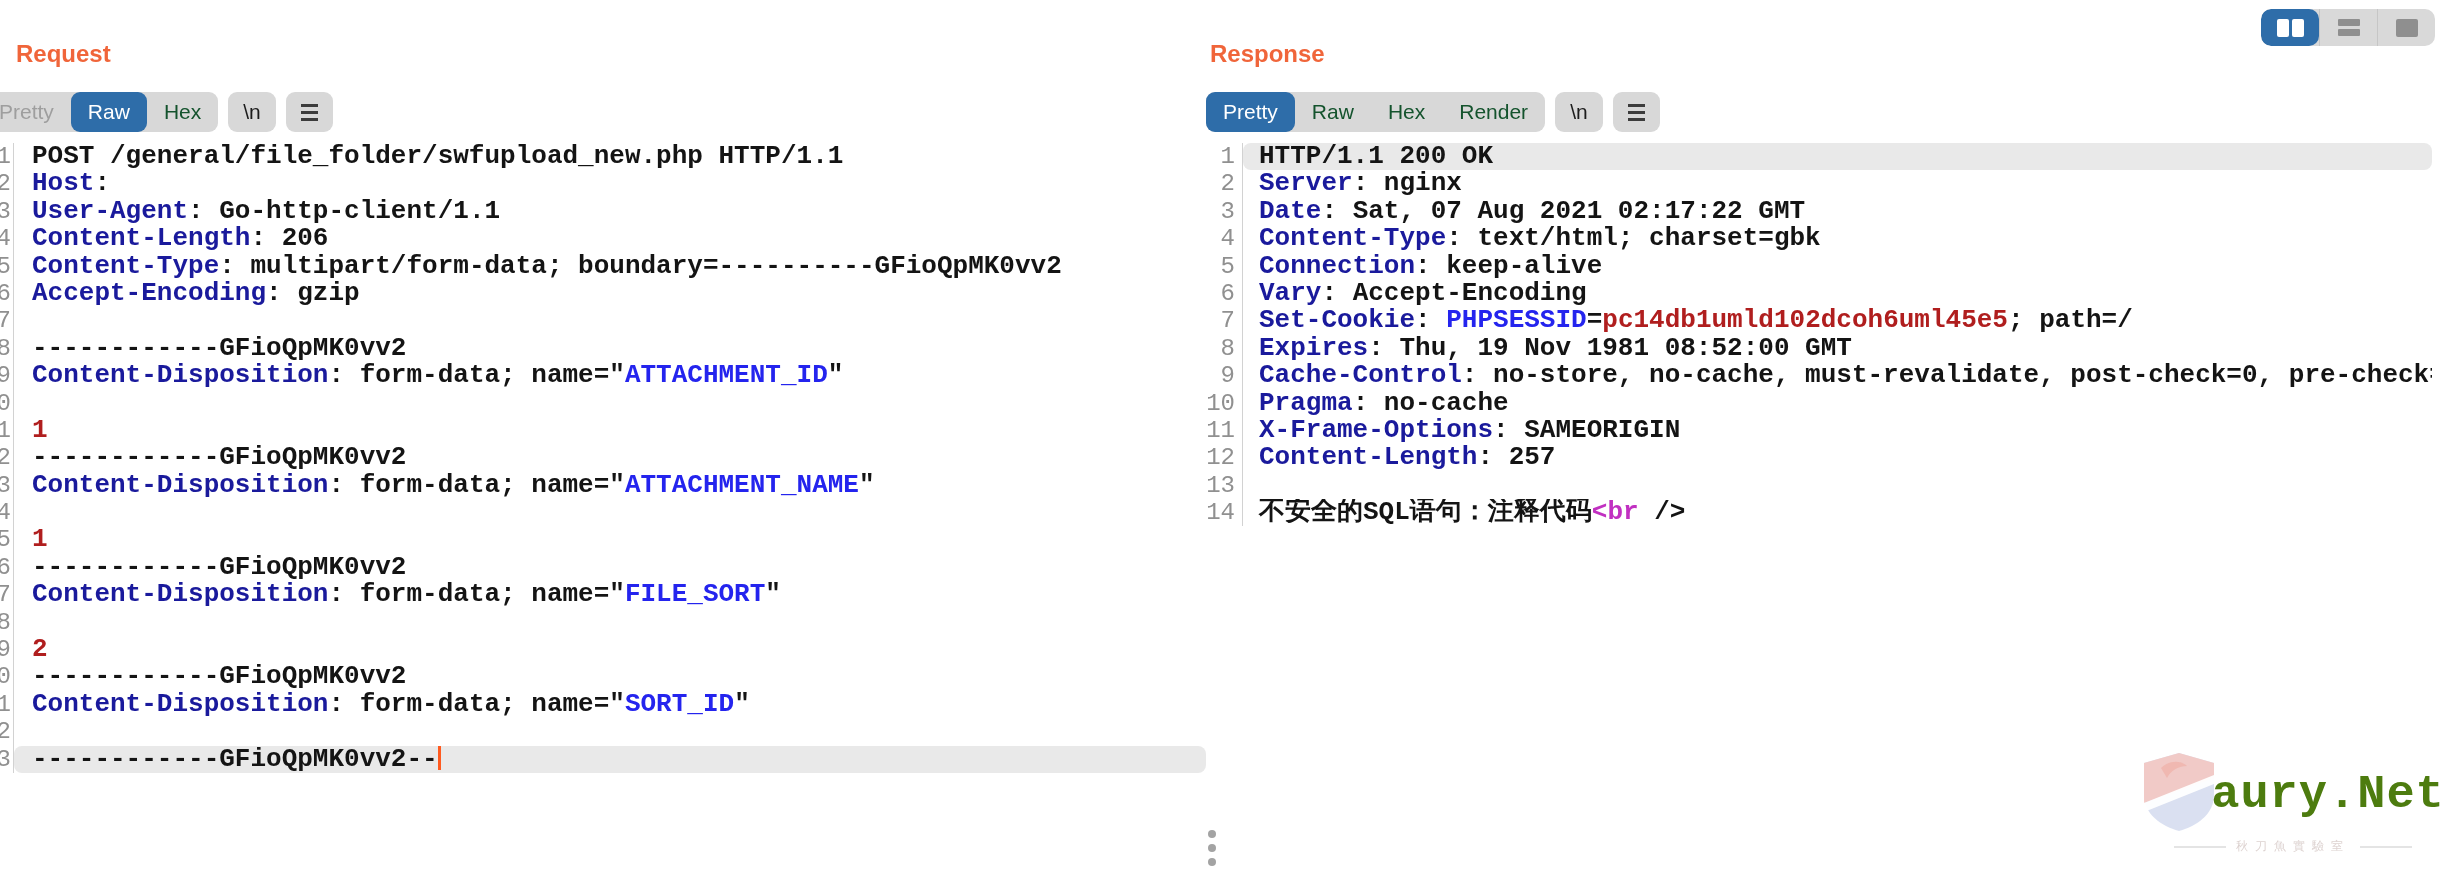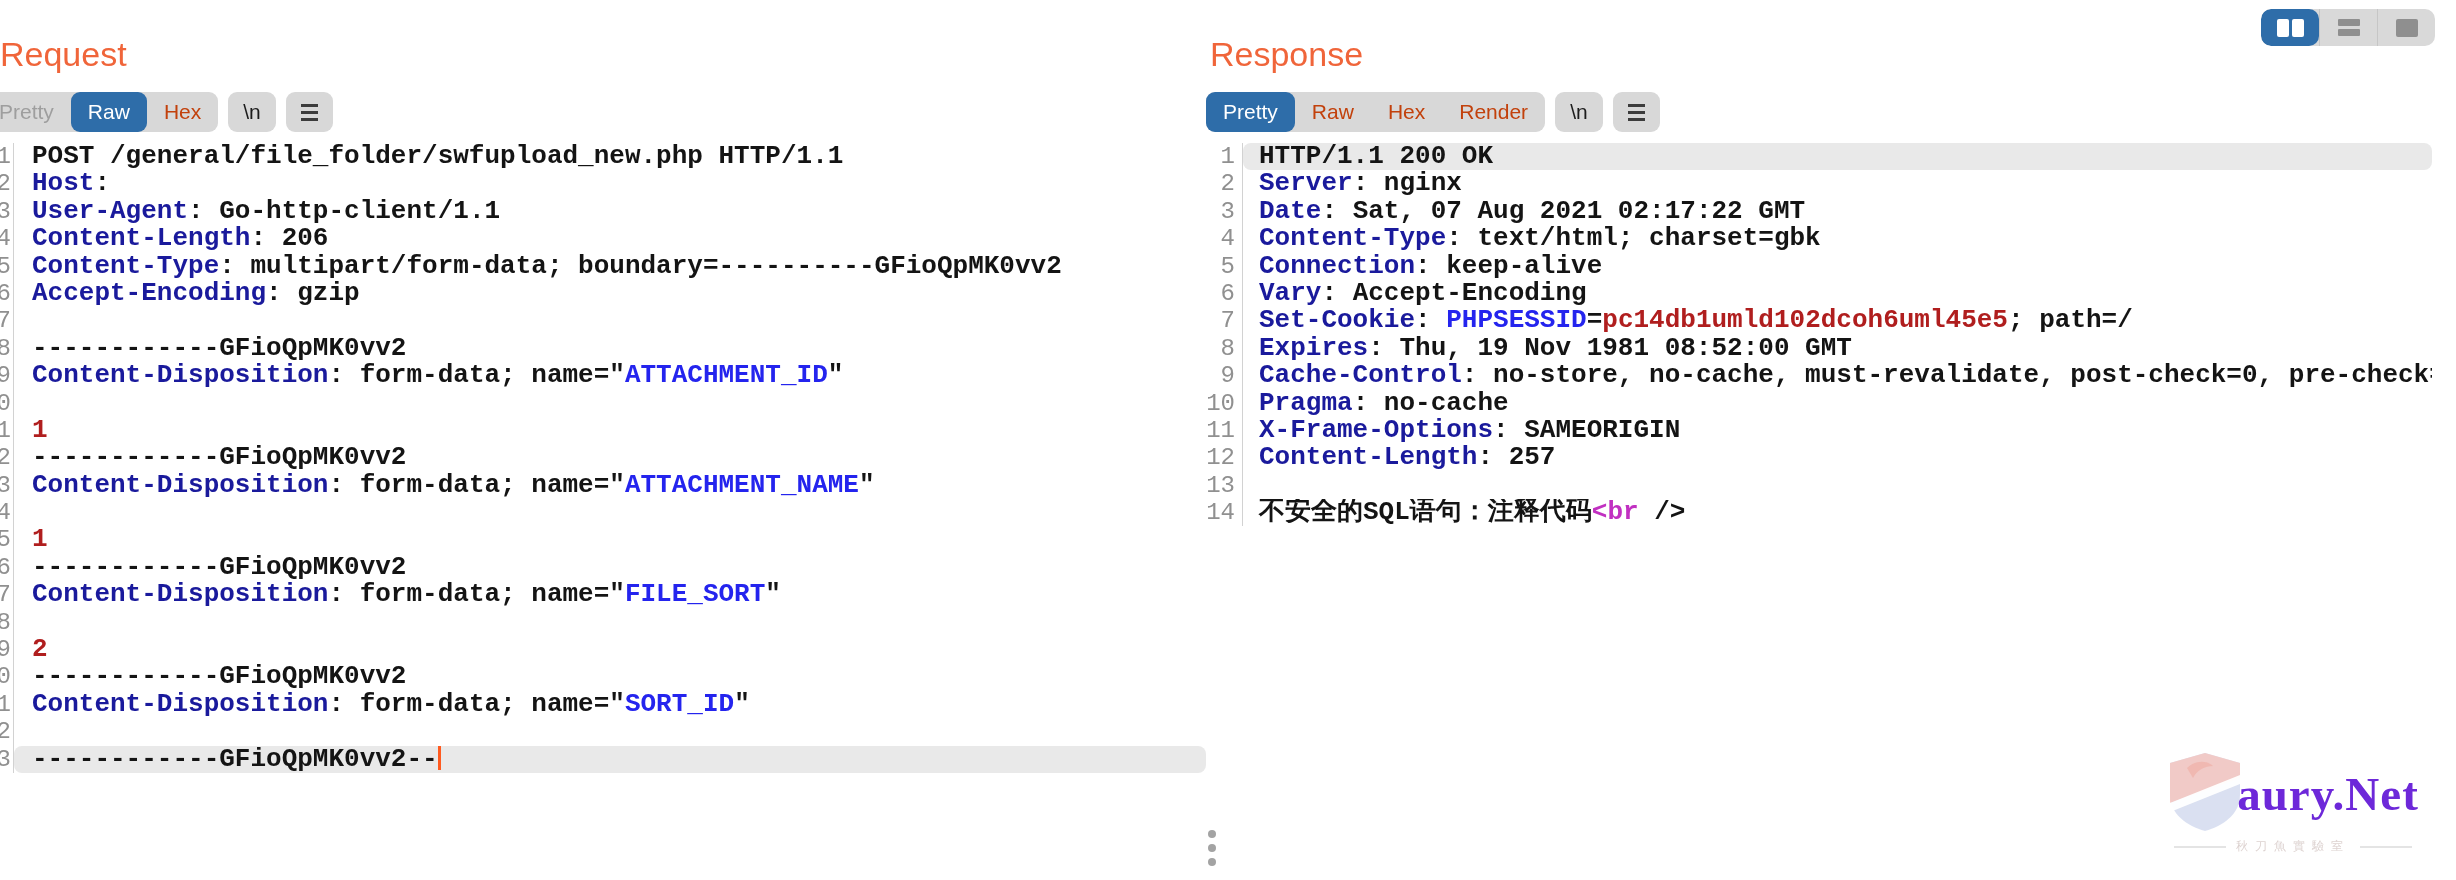--- a/index.html
+++ b/index.html
@@ -18,32 +18,32 @@
   *{box-sizing:border-box;}
   html,body{margin:0;padding:0;}
   body{
     width:2456px;height:880px;position:relative;overflow:hidden;
     background:#ffffff;font-family:"Liberation Sans",sans-serif;
   }
   .panel{position:absolute;top:0;height:880px;overflow:hidden;}
   .request-panel{left:0;width:1206px;}
   .response-panel{left:1198px;width:1234px;}
   .title{
-    margin:38px 0 0 0;font-size:34px;line-height:32px;
-    font-weight:normal;color:var(--orange);
+    margin:38px 0 0 16px;font-size:24px;line-height:32px;
+    font-weight:bold;color:var(--orange);
   }
   .response-panel .title{margin-left:12px;}
   .tabrow{display:flex;gap:10px;margin-top:22px;height:40px;align-items:stretch;}
   .request-panel .tabrow{margin-left:-18px;}
   .response-panel .tabrow{margin-left:8px;}
   .tabgroup{display:flex;background:var(--tabbg);border-radius:9px;}
   .tab{
     border:none;cursor:pointer;background:transparent;
     font-family:"Liberation Sans",sans-serif;font-size:21px;
-    padding:0 17px;color:#c2410c;border-radius:9px;
+    padding:0 17px;color:#14532d;border-radius:9px;
   }
   .tab.selected{background:var(--blue);color:#ffffff;}
   .tab.disabled{color:#9e9e9e;}
   .pill{
     border:none;cursor:pointer;background:var(--tabbg);border-radius:9px;
     font-family:"Liberation Sans",sans-serif;font-size:21px;color:#1c1c1c;
     padding:0 15px;display:flex;align-items:center;justify-content:center;
   }
   .hamburger-icon{display:inline-flex;flex-direction:column;gap:4px;}
   .hamburger-icon i{display:block;width:17px;height:3px;background:#3c3c3c;}
@@ -88,22 +88,22 @@
   .ic-columns i{display:block;width:12px;height:18px;background:#ffffff;border-radius:2px;}
   .ic-rows{display:flex;flex-direction:column;gap:3px;}
   .ic-rows i{display:block;width:22px;height:7px;background:#8f8f8f;border-radius:1px;}
   .ic-single{width:22px;height:18px;background:#8f8f8f;border-radius:2px;}
   .watermark{
     position:absolute;left:2138px;top:750px;width:310px;
     display:flex;flex-direction:column;align-items:center;pointer-events:none;
   }
   .wm-row{display:flex;align-items:center;}
   .wm-brand{
-    font-size:47px;font-weight:bold;color:#6d28d9;letter-spacing:1px;
-    font-family:Liberation Serif, serif;margin-left:-6px;text-align:right;
+    font-size:47px;font-weight:bold;color:#4d7c0f;letter-spacing:1px;
+    font-family:Liberation Mono, monospace;margin-left:-6px;text-align:right;
   }
   .wm-sub{display:flex;align-items:center;gap:10px;margin-top:0px;}
   .wm-sub .wline{display:block;width:52px;height:2px;background:#e4e4e4;}
   .wm-sub .wtext{font-size:12px;letter-spacing:7px;color:#ddd2d0;white-space:nowrap;}
 </style>
 </head>
 <body>
 
 <section class="panel request-panel">
   <h2 class="title">Request</h2>

